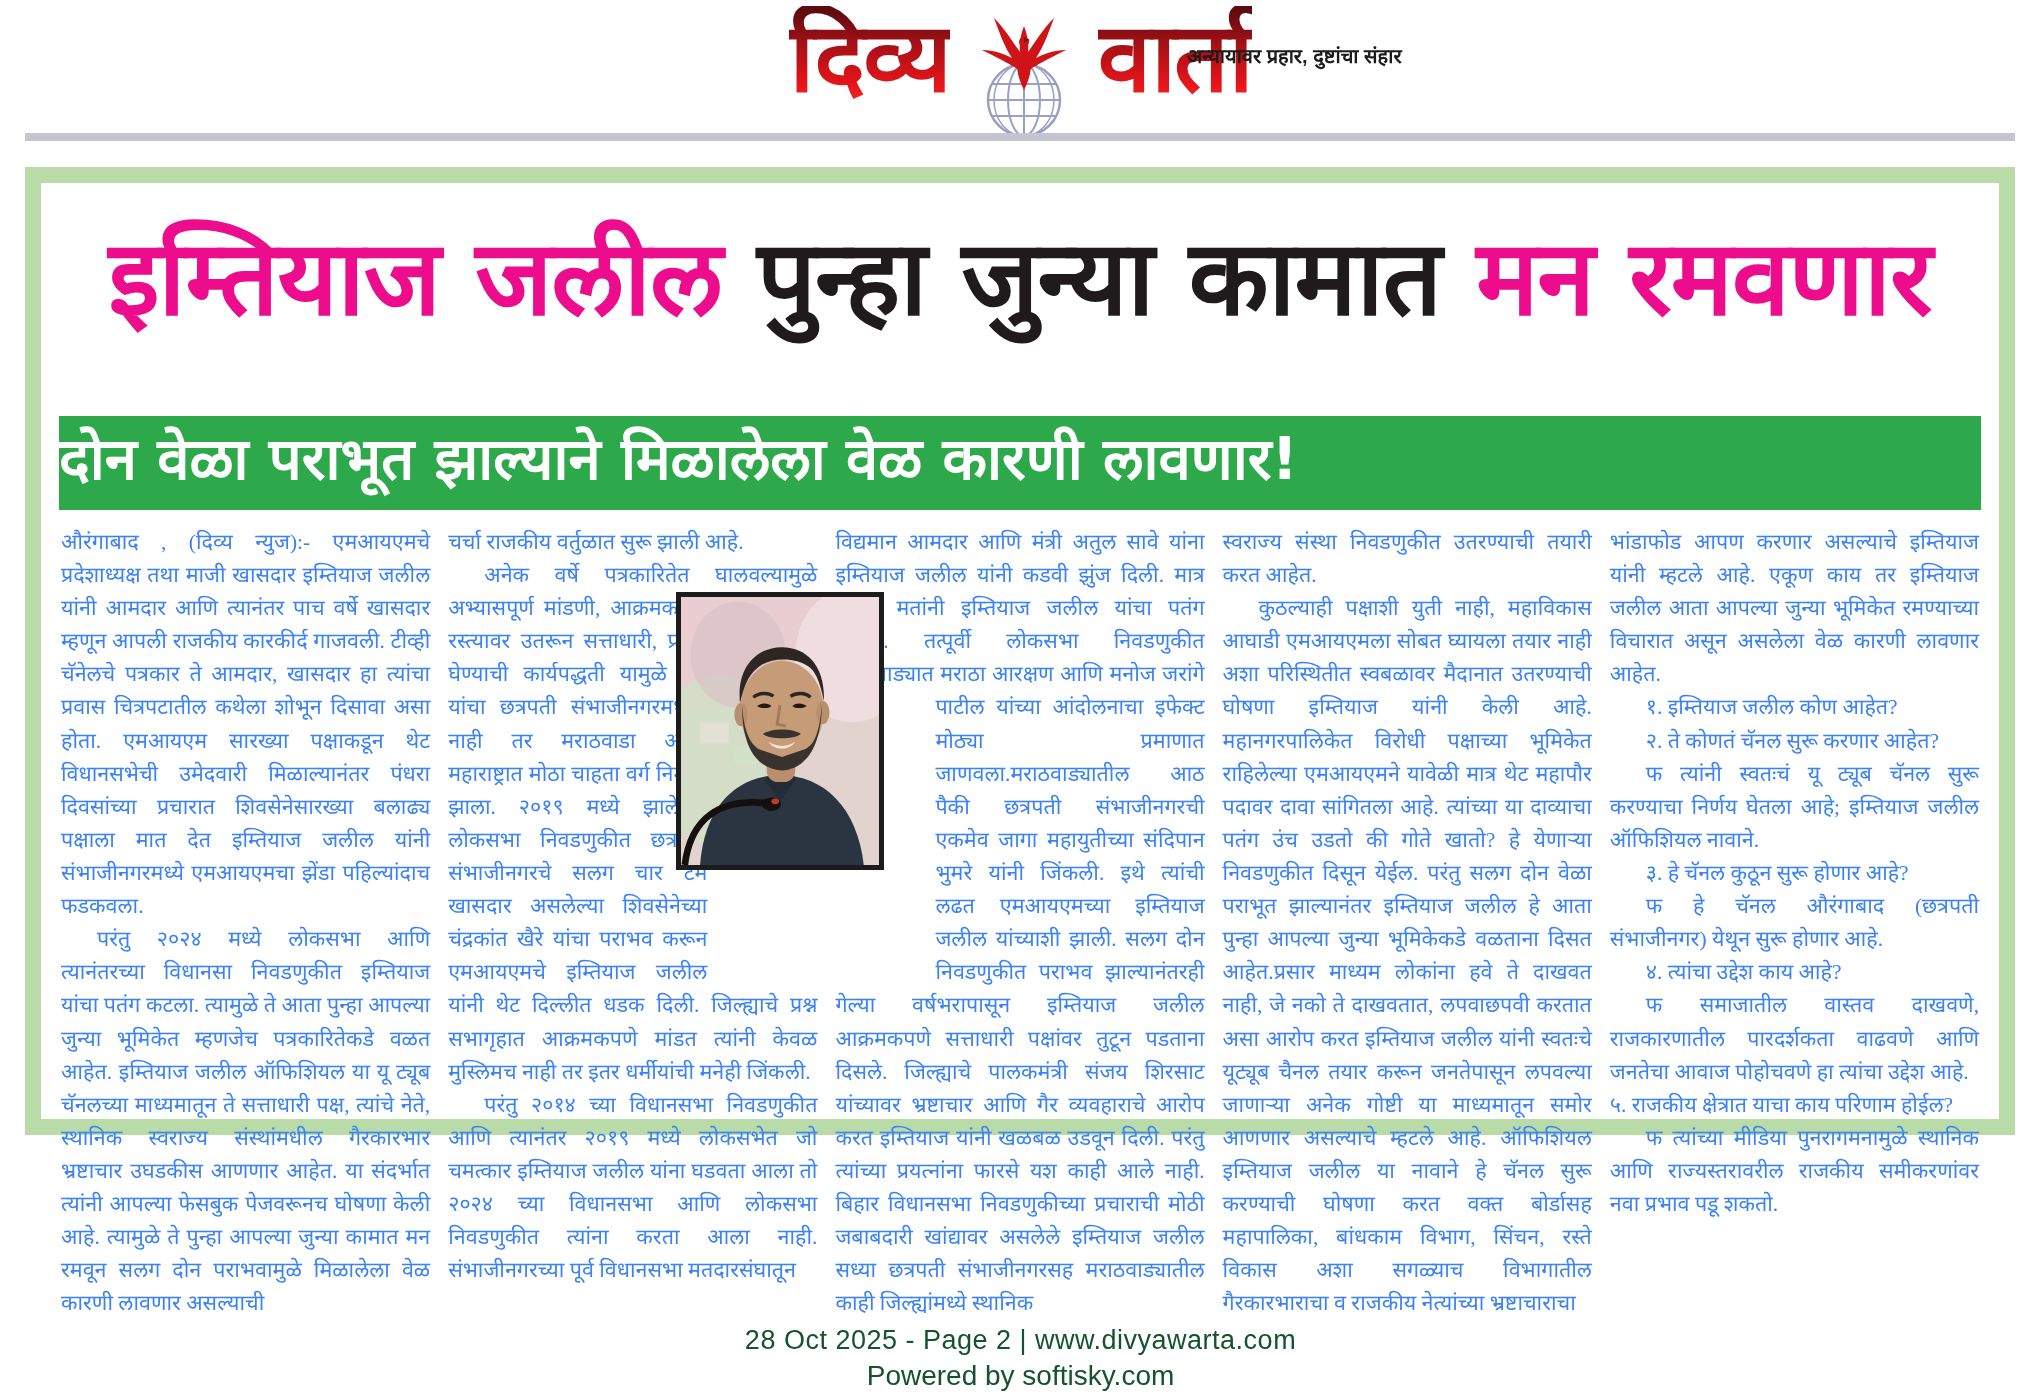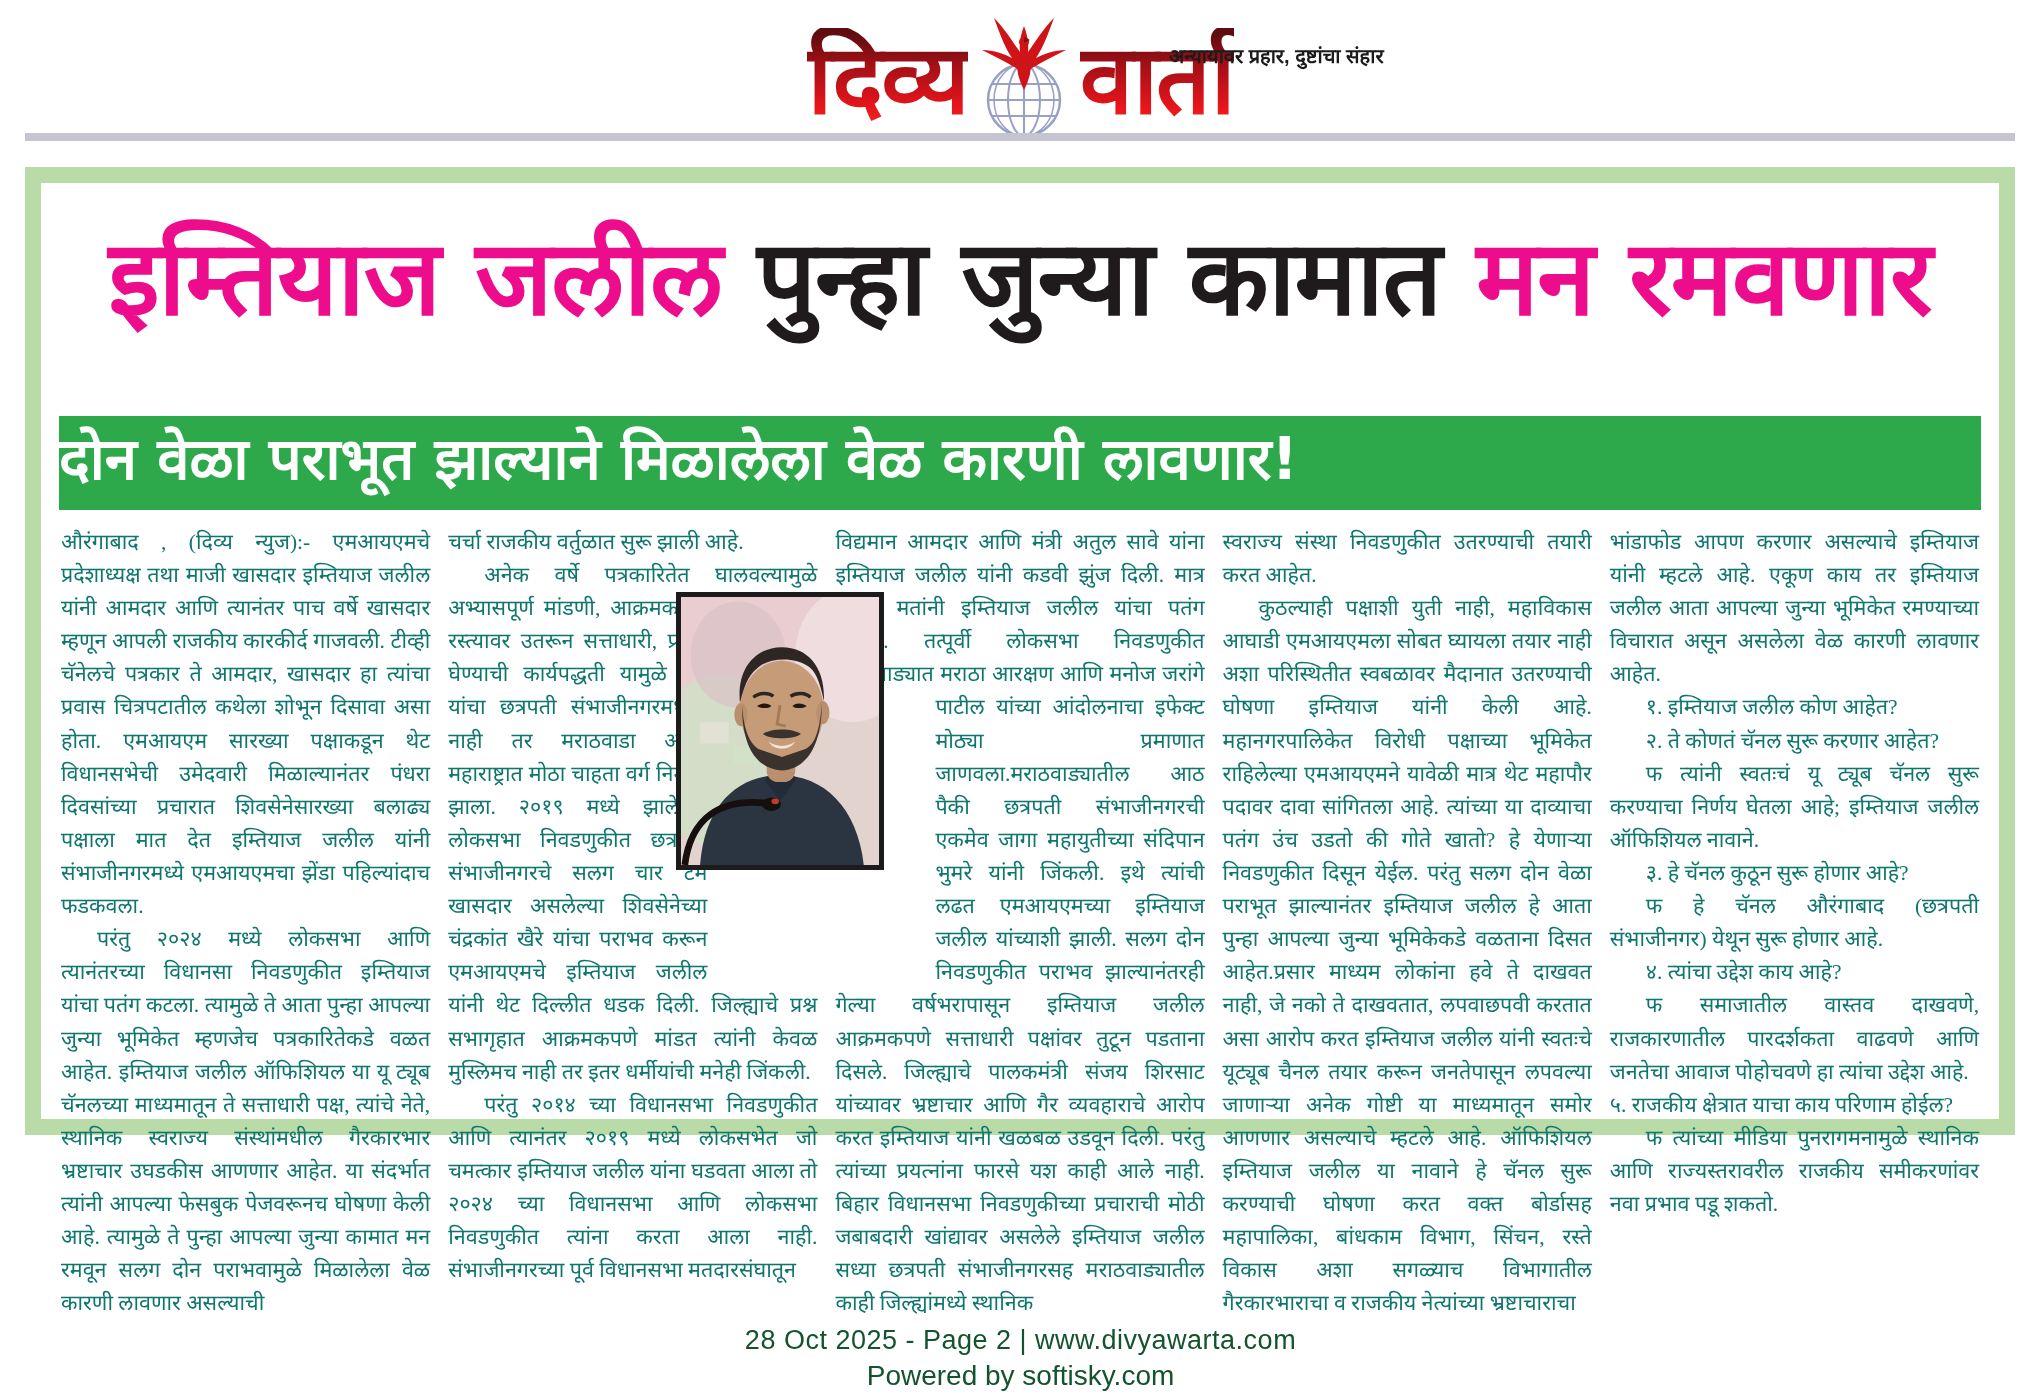--- a/index.html
+++ b/index.html
@@ -3,21 +3,21 @@
 <meta charset="utf-8">
 <style>
   html,body{margin:0;padding:0;}
   body{
     width:2041px;height:1400px;position:relative;background:#ffffff;
     font-family:"Liberation Serif","DejaVu Serif",serif;
     color:#141414;overflow:hidden;
   }
   
   .masthead{position:relative;height:134px;text-align:center;}
-  .masthead-inner{position:relative;display:inline-flex;align-items:flex-end;gap:2px;margin-top:6px;}
+  .masthead-inner{position:relative;display:inline-flex;align-items:flex-start;gap:20px;margin-top:6px;}
   .brand{
     font-size:96px;font-weight:bold;line-height:1.1;color:#c21318;
     font-family:"Liberation Serif","DejaVu Serif",serif;letter-spacing:-2px;
   }
   @supports (-webkit-background-clip:text){
     .brand{
       background:linear-gradient(#5e0c10 5%,#a31016 35%,#e8151b 75%,#ef3524 100%);
       -webkit-background-clip:text;background-clip:text;color:transparent;
     }
   }
@@ -40,21 +40,21 @@
   }
   .hl-pink{color:#ec0c8c;}
   .hl-black{color:#1f1b1c;}
   .subhead{
     margin:20px 18px 0 18px;background:#2da84a;color:#ffffff;text-align:left;
     font-size:58px;font-weight:700;line-height:1.0;padding:14px 0 22px 0;
     font-family:"DejaVu Sans","Liberation Sans",sans-serif;
   }
   
   .columns{display:flex;gap:18px;padding:16px 20px 0 20px;}
-  .col{flex:1;min-width:0;text-align:justify;font-size:21.5px;line-height:1.54;color:#0f766e;}
+  .col{flex:1;min-width:0;text-align:justify;font-size:21.5px;line-height:1.54;color:#3b82f6;}
   .col p{margin:0;text-indent:36px;}
   .col p.cont{text-indent:0;}
   .push-r{float:right;width:0;height:178px;}
   .hole-r{float:right;clear:right;width:100px;height:282px;margin-left:10px;}
   .push-l{float:left;width:0;height:178px;}
   .hole-l{float:left;clear:left;width:90px;height:282px;margin-right:10px;}
   
   .photo{
     position:absolute;left:676px;top:592px;width:208px;height:278px;margin:0;
     border:5px solid #1c1c1c;box-sizing:border-box;background:#d9cfc6;

